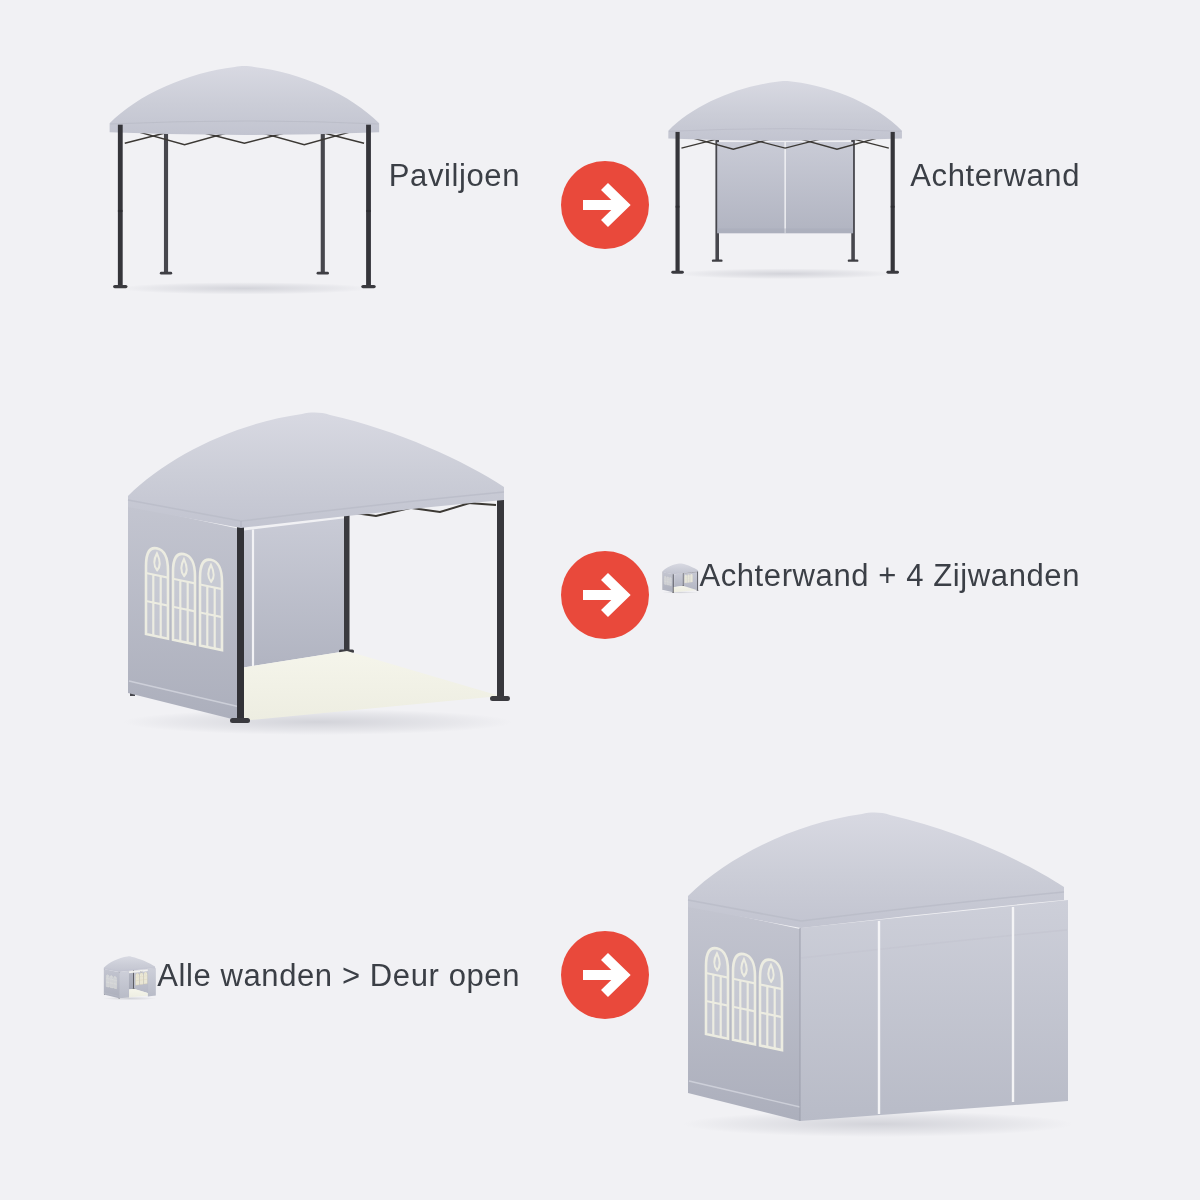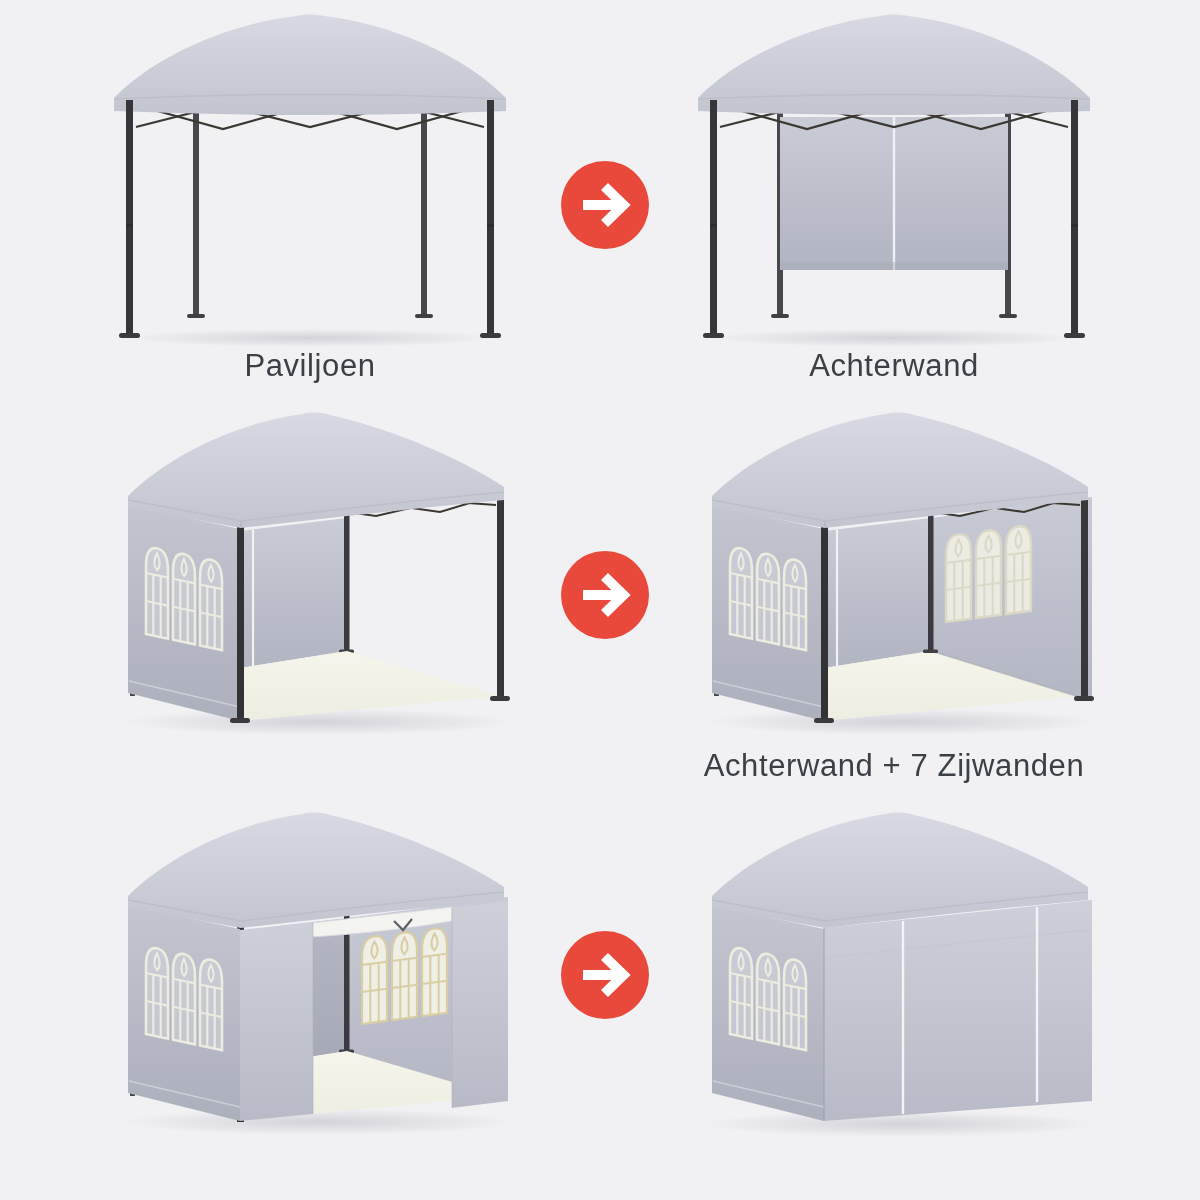--- a/index.html
+++ b/index.html
@@ -6,24 +6,24 @@
   body{font-family:"Liberation Sans","DejaVu Sans",sans-serif;}
   .page{
     position:relative;
     width:1200px;height:1200px;
     background:var(--page_bg,#F1F1F4);
     overflow:hidden;
   }
   .row{position:relative;height:400px;}
   .cell{
     position:absolute;top:4px;width:420px;
-    display:flex;flex-direction:column;align-items:center;
+    display:flex;flex-direction:row;align-items:center;
   }
   .cell.left{left:100px;}
-  .cell.right{left:684px;}
+  .cell.right{left:660px;}
   .tent{width:420px;height:350px;display:block;}
   .step-label{
     margin-top:-6px;
     font-size:31px;
     letter-spacing:0.6px;
     color:var(--label_text,#3B3F46);
     text-align:center;
     white-space:nowrap;
   }
   .arrow-wrap{position:absolute;left:561px;width:88px;height:88px;}
@@ -261,21 +261,21 @@
         <g>
           <rect x="397" y="90" width="7" height="206" fill="#37373C"></rect>
           <rect x="390" y="292" width="20" height="5" rx="2.5" fill="#3A3A3F"></rect>
         </g>
         <g>
           <path d="M28,92 C68,52 136,19 202,10 C211,8 221,8 230,11 C297,26 365,57 404,83 L404,96 C318,104 227,114 141,124 L28,103 Z" fill="url(#gCanopy)"></path>
           <path d="M404,88 C320,96 230,106 141,117 L28,96" stroke="#BABCC8" stroke-width="1.5" fill="none" opacity="0.85"></path>
           <path d="M141,117 L141,124" stroke="#B2B4C1" stroke-width="1.2"></path>
         </g>
       </svg>
-      <div class="step-label">Achterwand + 7 Zijwanden</div>
+      <div class="step-label">Achterwand + 4 Zijwanden</div>
     </div>
   </div>
 
   <div class="row row-3">
     <div class="cell left">
       <svg class="tent" viewBox="0 0 420 350">
         <ellipse cx="218" cy="318" rx="195" ry="13" fill="url(#gShadow)"></ellipse>
         <rect x="30" y="96" width="5" height="196" fill="#47474D"></rect>
         <path d="M140,127 L247,114 L247,247 L140,264 Z" fill="url(#gBackDark)"></path>
         <g>
@@ -313,20 +313,21 @@
         <g transform="translate(46,138) skewY(12)">
           <use href="#winPanelCream" x="0"></use>
             <use href="#winPanelCream" x="27"></use>
             <use href="#winPanelCream" x="54"></use>
         </g>
         <g>
           <path d="M28,92 C68,52 136,19 202,10 C211,8 221,8 230,11 C297,26 365,57 404,83 L404,96 C318,104 227,114 141,124 L28,103 Z" fill="url(#gCanopy)"></path>
           <path d="M404,88 C320,96 230,106 141,117 L28,96" stroke="#BABCC8" stroke-width="1.5" fill="none" opacity="0.85"></path>
         </g>
       </svg>
+      <div class="step-label">Alle wanden &gt; Deur open</div>
     </div>
 
     <div class="arrow-wrap">
       <svg viewBox="0 0 88 88">
           <use href="#arrowGlyph"></use>
         </svg>
     </div>
 
     <div class="cell right">
       <svg class="tent" viewBox="0 0 420 350">

